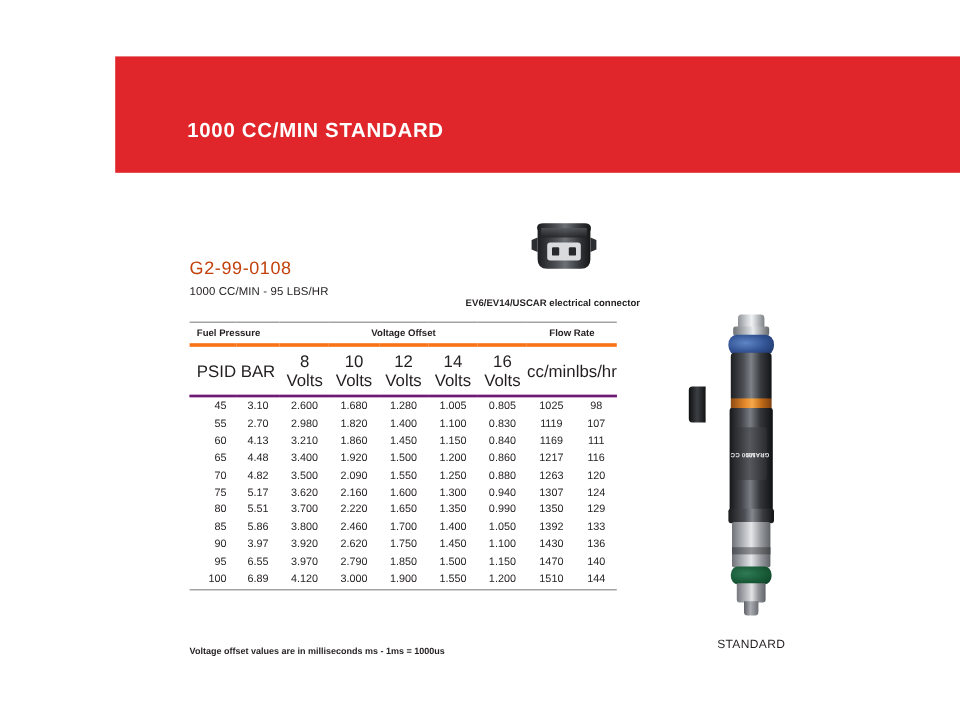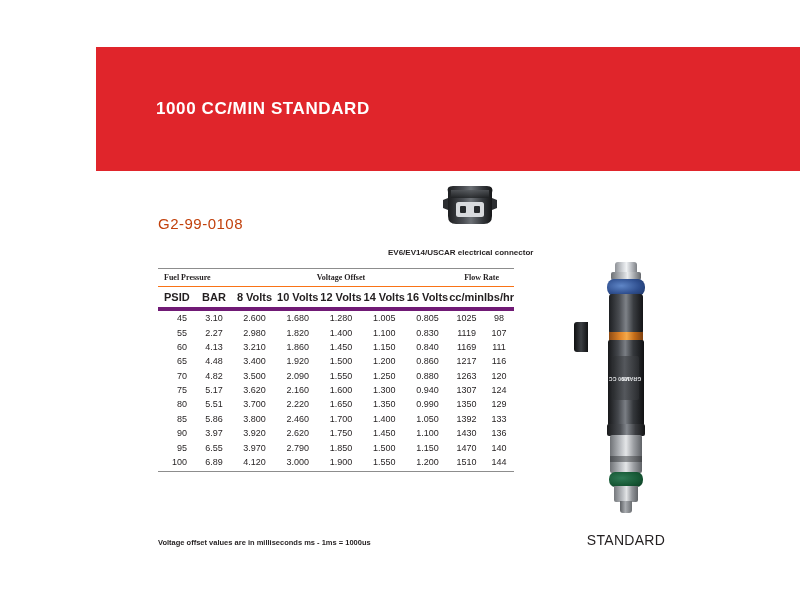--- a/index.html
+++ b/index.html
@@ -19,21 +19,21 @@
     width: 800px;
     height: 601px;
   }
 
   
   .banner {
     position: absolute;
     left: 96px;
     top: 47px;
     width: 704px;
-    height: 124px;
+    height: 97px;
     background: #e0252b;
   }
   .banner-title {
     position: absolute;
     left: 60px;
     top: 52px;
     font-size: 17px;
     font-weight: bold;
     letter-spacing: 0.6px;
     color: #ffffff;
@@ -100,29 +100,28 @@
     padding: 0;
     font-weight: normal;
     text-align: center;
     color: #231f20;
   }
   tr.group-head td {
     font-size: 8px;
     font-weight: bold;
     padding: 4px 0 4px 0;
     border-top: 1px solid #8d8d8d;
-    border-bottom: 1px solid #f97316;
-    font-family: Liberation Serif, serif;
+    border-bottom: 3px solid #f97316;
   }
   tr.group-head td.left-lab { text-align: left; padding-left: 6px; }
   tr.col-head td {
-    font-size: 11px;
-    font-weight: bold;
+    font-size: 14px;
+    font-weight: normal;
     padding: 4px 0 4px 0;
-    border-bottom: 4px solid #701a75;
+    border-bottom: 2px solid #701a75;
   }
   tr.col-head td.left-lab { text-align: left; padding-left: 6px; }
   tbody.data tr td {
     padding: 2.2px 0;
     font-size: 9px;
   }
   tbody.data tr td.c0 { text-align: right; padding-right: 8px; }
   tbody.data tr:last-child td { padding-bottom: 4px; }
   .table-bottom-rule {
     border-top: 1px solid #8d8d8d;
@@ -274,36 +273,37 @@
     height: 12px;
     background: linear-gradient(90deg,#5d6064,#a9acb0 45%,#6b6e72);
     border-radius: 0 0 3px 3px;
   }
   .inj-caption {
     position: absolute;
     left: 0;
     top: 272px;
     width: 140px;
     text-align: center;
-    font-size: 14px;
+    font-size: 10px;
     color: #231f20;
     letter-spacing: 0.3px;
   }
 </style>
 </head>
 <body>
 
 <div class="page">
 
   <div class="banner">
     <div class="banner-title">1000 CC/MIN STANDARD</div>
   </div>
 
   <div class="part-block">
     <div class="part-number">G2-99-0108</div>
+    <div class="part-sub">1000 CC/MIN - 95 LBS/HR</div>
   </div>
 
   <div class="connector-wrap">
     <div class="connector-img">
       <svg width="56" height="48" viewBox="0 0 56 48" xmlns="http://www.w3.org/2000/svg">
         <defs>
           <linearGradient id="cg" x1="0" y1="0" x2="1" y2="0">
             <stop offset="0" stop-color="#1b1c1e"></stop>
             <stop offset="0.35" stop-color="#4b4e53"></stop>
             <stop offset="0.52" stop-color="#6d7176"></stop>
@@ -365,21 +365,21 @@
           <td>2.600</td>
           <td>1.680</td>
           <td>1.280</td>
           <td>1.005</td>
           <td>0.805</td>
           <td>1025</td>
           <td>98</td>
         </tr>
         <tr>
           <td class="c0">55</td>
-          <td>2.27</td>
+          <td>2.70</td>
           <td>2.980</td>
           <td>1.820</td>
           <td>1.400</td>
           <td>1.100</td>
           <td>0.830</td>
           <td>1119</td>
           <td>107</td>
         </tr>
         <tr>
           <td class="c0">60</td>

